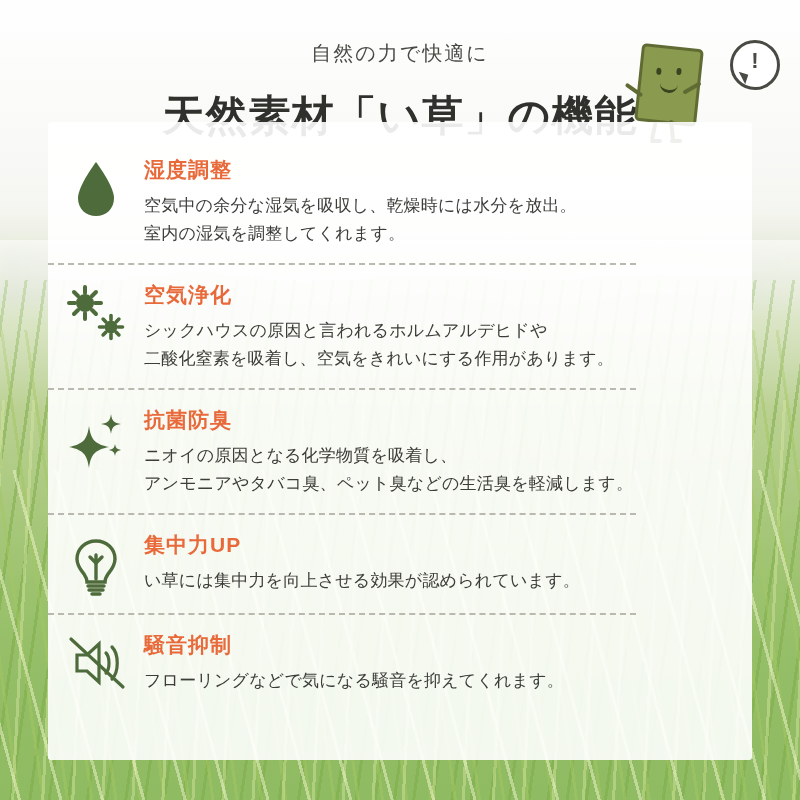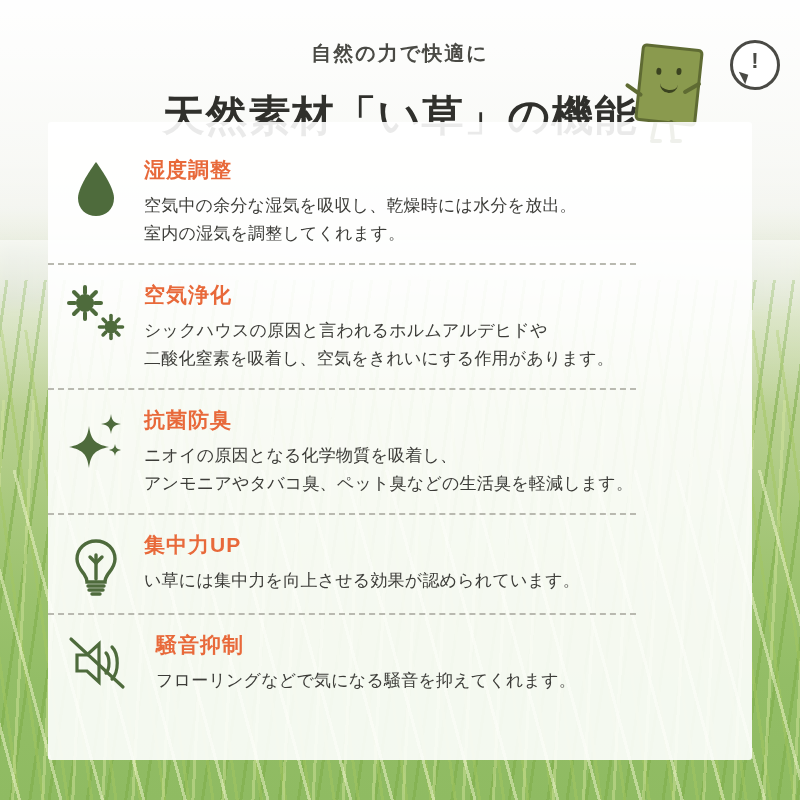--- a/index.html
+++ b/index.html
@@ -121,21 +121,21 @@
     position: absolute;
     left: 0; right: 0; top: 0;
     height: 126px;
     text-align: center;
   }
   .subtitle {
     position: absolute;
     left: 0; right: 0;
     top: 40px;
     font-size: 20px;
-    font-weight: bold;
+    font-weight: normal;
     color: #4a4a45;
     letter-spacing: 2px;
   }
   .title {
     position: absolute;
     left: 0; right: 0;
     top: 88px;
     font-size: 42px;
     font-weight: bold;
     color: #30302c;
@@ -244,21 +244,21 @@
     top: 140px;
     width: 588px;
   }
   .feature {
     position: relative;
     display: flex;
     align-items: flex-start;
     padding: 16px 0 16px 0;
     border-bottom: 2px dashed #b9b9b0;
   }
-  .feature:last-child { border-bottom: none; gap: 12px; }
+  .feature:last-child { border-bottom: none; }
 
   .feature .icon-col {
     width: 96px;
     min-width: 96px;
     display: flex;
     justify-content: center;
     padding-top: 4px;
   }
   .feature .text-col {
     flex: 1;

